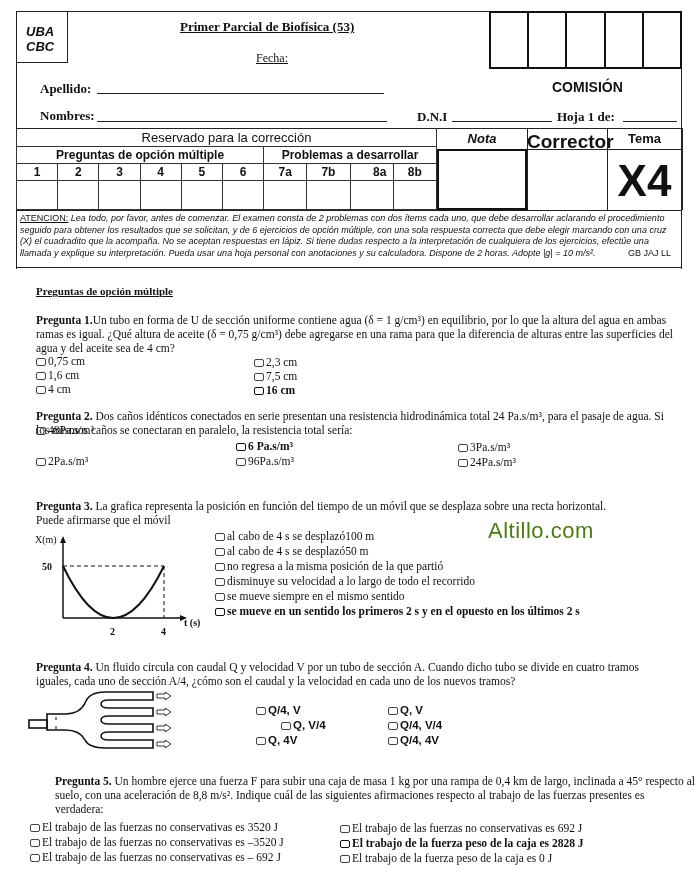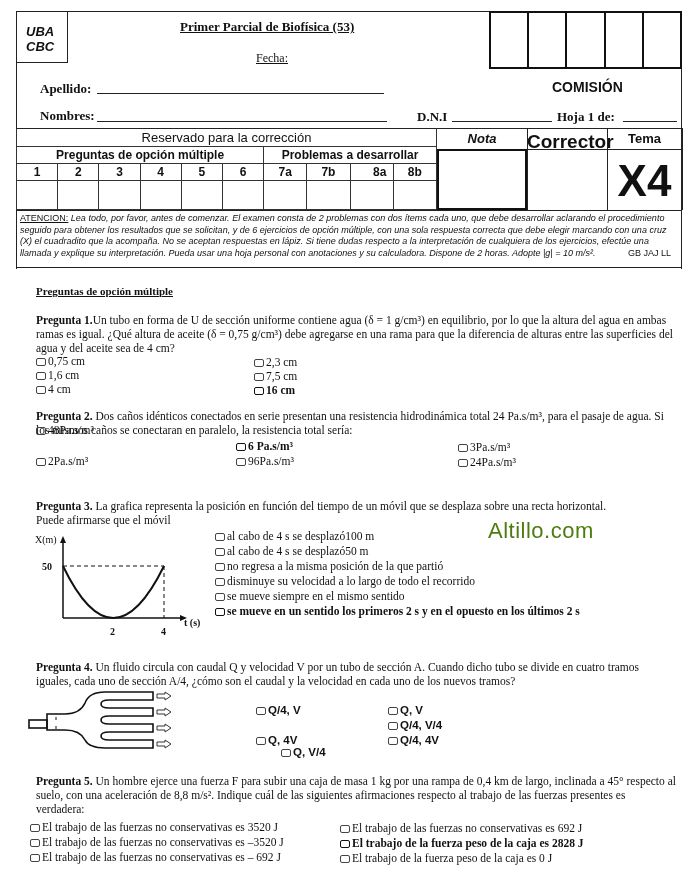--- a/index.html
+++ b/index.html
@@ -174,27 +174,27 @@
   <line x1="31" y1="38" x2="31" y2="41" stroke="#111"></line>
   <g fill="none" stroke="#333" stroke-width="1">
     <path d="M132,6 L140,6 L140,4 L146,8 L140,12 L140,10 L132,10 Z"></path>
     <path d="M132,22 L140,22 L140,20 L146,24 L140,28 L140,26 L132,26 Z"></path>
     <path d="M132,38 L140,38 L140,36 L146,40 L140,44 L140,42 L132,42 Z"></path>
     <path d="M132,54 L140,54 L140,52 L146,56 L140,60 L140,58 L132,58 Z"></path>
   </g>
 </svg>
 
 <div class="abs optsans" style="left:256px;top:704px;"><span class="cb"></span><span>Q/4, V</span></div>
-<div class="abs optsans" style="left:256px;top:746px;padding-left:25px;"><span class="cb"></span><span>Q, V/4</span></div>
+<div class="abs optsans" style="left:256px;top:719px;padding-left:25px;"><span class="cb"></span><span>Q, V/4</span></div>
 <div class="abs optsans" style="left:256px;top:734px;"><span class="cb"></span><span>Q, 4V</span></div>
 <div class="abs optsans" style="left:388px;top:704px;"><span class="cb"></span><span>Q, V</span></div>
 <div class="abs optsans" style="left:388px;top:719px;"><span class="cb"></span><span>Q/4, V/4</span></div>
 <div class="abs optsans" style="left:388px;top:734px;"><span class="cb"></span><span>Q/4, 4V</span></div>
 
-<div class="abs q" style="top:774px;">
+<div class="abs q" style="top:774px;margin-left:19px;">
   <b>Pregunta 5.</b> <span>Un hombre ejerce una fuerza F para subir una caja de masa 1 kg por una rampa de 0,4 km de largo, inclinada a 45° respecto al suelo, con una aceleración de 8,8 m/s². Indique cuál de las siguientes afirmaciones respecto al trabajo de las fuerzas presentes es verdadera:</span>
 </div>
 <div class="abs opt" style="left:30px;top:821px;"><span class="cb"></span><span>El trabajo de las fuerzas no conservativas es  3520 J</span></div>
 <div class="abs opt" style="left:30px;top:836px;"><span class="cb"></span><span>El trabajo de las fuerzas no conservativas es –3520 J</span></div>
 <div class="abs opt" style="left:30px;top:851px;"><span class="cb"></span><span>El trabajo de las fuerzas no conservativas es – 692 J</span></div>
 <div class="abs opt" style="left:340px;top:822px;"><span class="cb"></span><span>El trabajo de las fuerzas no conservativas es 692 J</span></div>
 <div class="abs opt bold" style="left:340px;top:837px;"><span class="cb" style="border-color:#111;"></span><span>El trabajo de la fuerza peso de la caja es 2828 J</span></div>
 <div class="abs opt" style="left:340px;top:852px;"><span class="cb"></span><span>El trabajo de la fuerza peso de la caja es 0 J</span></div>
 
 </body></html>

